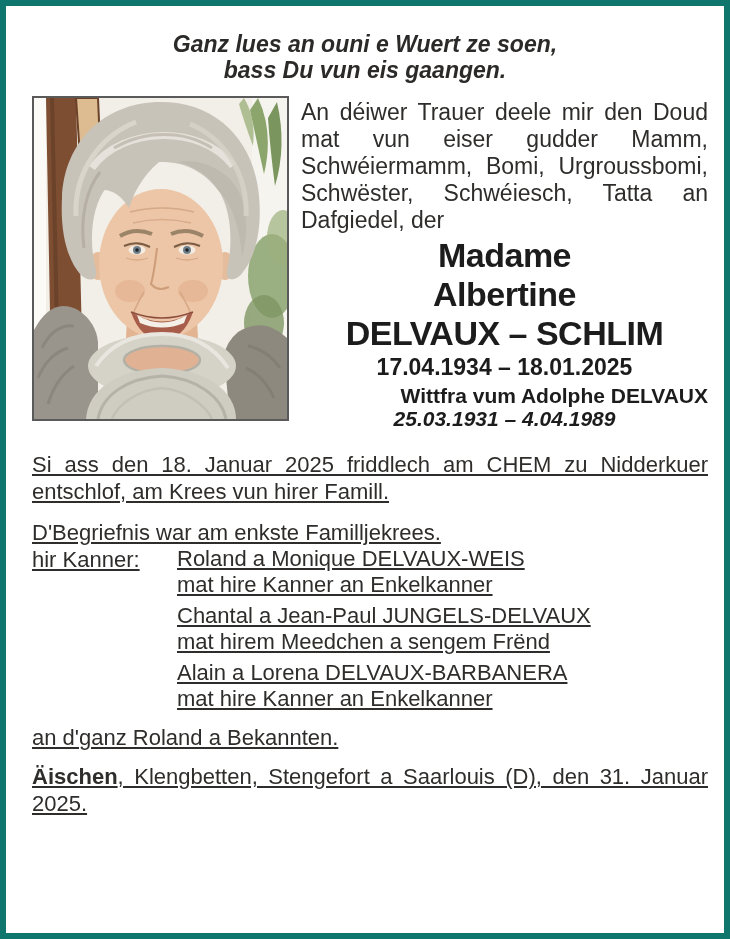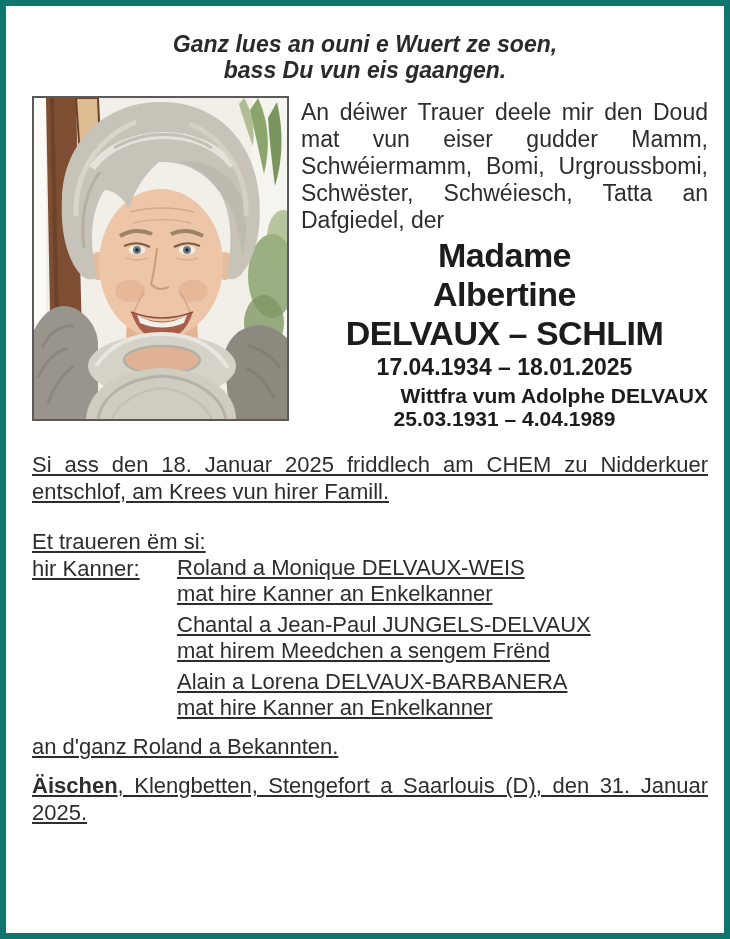--- a/index.html
+++ b/index.html
@@ -42,21 +42,21 @@
     margin: 3px 0 0 0;
     font-size: 23px;
     line-height: 27px;
     text-align: justify;
   }
 
   .name-block { margin-top: 2px; text-align: center; color: #1c1c1c; }
   .name-line  { font-weight: 700; font-size: 34px; line-height: 39px; letter-spacing: -0.5px; }
   .dates-primary   { font-weight: 700; font-size: 23px; line-height: 25px; margin-top: 2px; }
   .widow-line      { font-weight: 700; font-size: 21px; line-height: 23px; margin-top: 4px; text-align: right; }
-  .dates-secondary { font-weight: 700; font-size: 21px; line-height: 23px; }
+  .dates-secondary { font-weight: 700; font-size: 21px; line-height: 23px; font-style: italic; }
 
   
   .body-text { margin: 0 16px 0 26px; font-size: 22px; line-height: 27px; text-decoration: underline; }
   .para { margin: 0; }
   .justify { text-align: justify; }
   .p-death   { margin-top: 21px; }
   .p-funeral { margin-top: 14px; }
   .p-mourn   { margin-top: 23px; }
   .child-row { display: flex; }
   .child-label { width: 145px; flex: none; }
@@ -168,22 +168,22 @@
         <div class="dates-secondary">25.03.1931 – 4.04.1989</div>
       </div>
     </div>
 
   </div>
 
   <div class="body-text">
 
     <p class="para justify p-death">Si ass den 18. Januar 2025 friddlech am CHEM zu Nidderkuer entschlof, am Krees vun hirer Famill.</p>
 
-
-    <p class="para p-mourn">Et traueren ëm si:</p>
+    <p class="para p-funeral">D'Begriefnis war am enkste Familljekrees.</p>
+
 
     <div class="child-row">
       <div class="child-label">hir Kanner:</div>
       <div class="child-entries">
         <div class="child-entry">
           <div>Roland a Monique DELVAUX-WEIS</div>
           <div>mat hire Kanner an Enkelkanner</div>
         </div>
         <div class="child-entry">
           <div>Chantal a Jean-Paul JUNGELS-DELVAUX</div>

